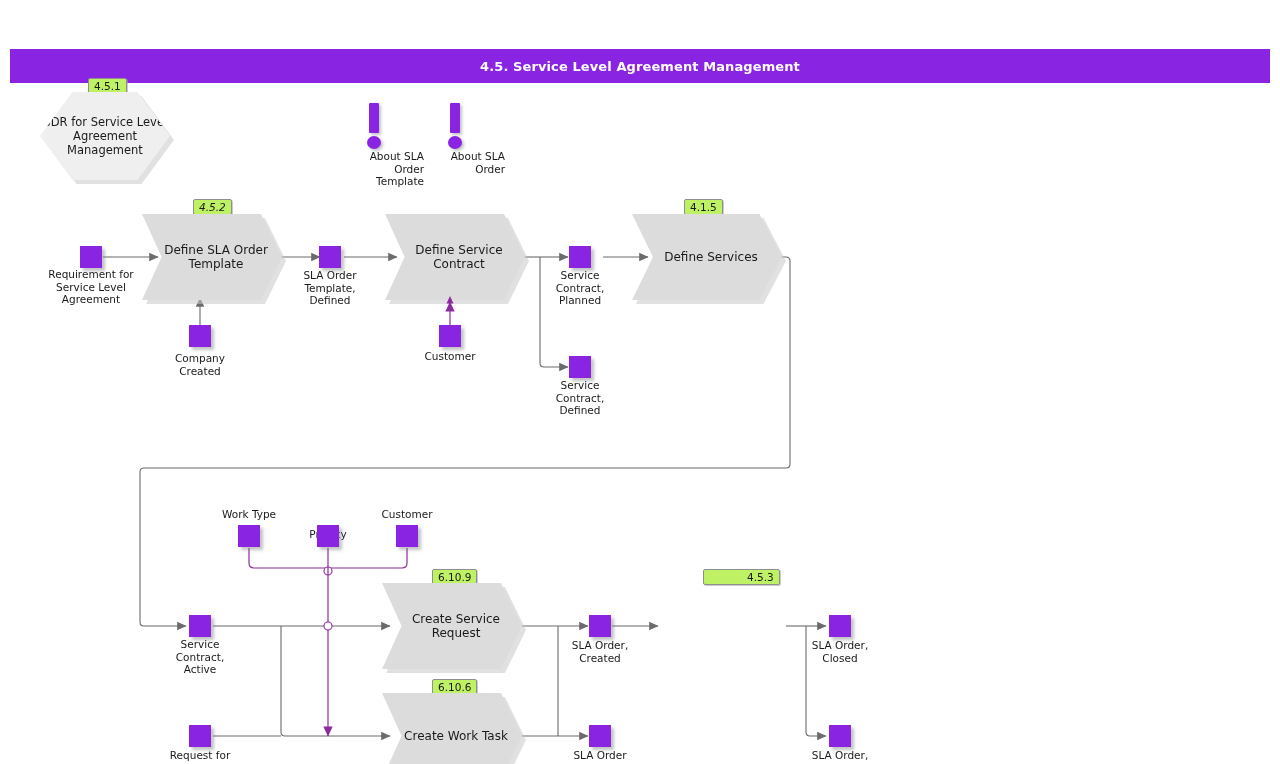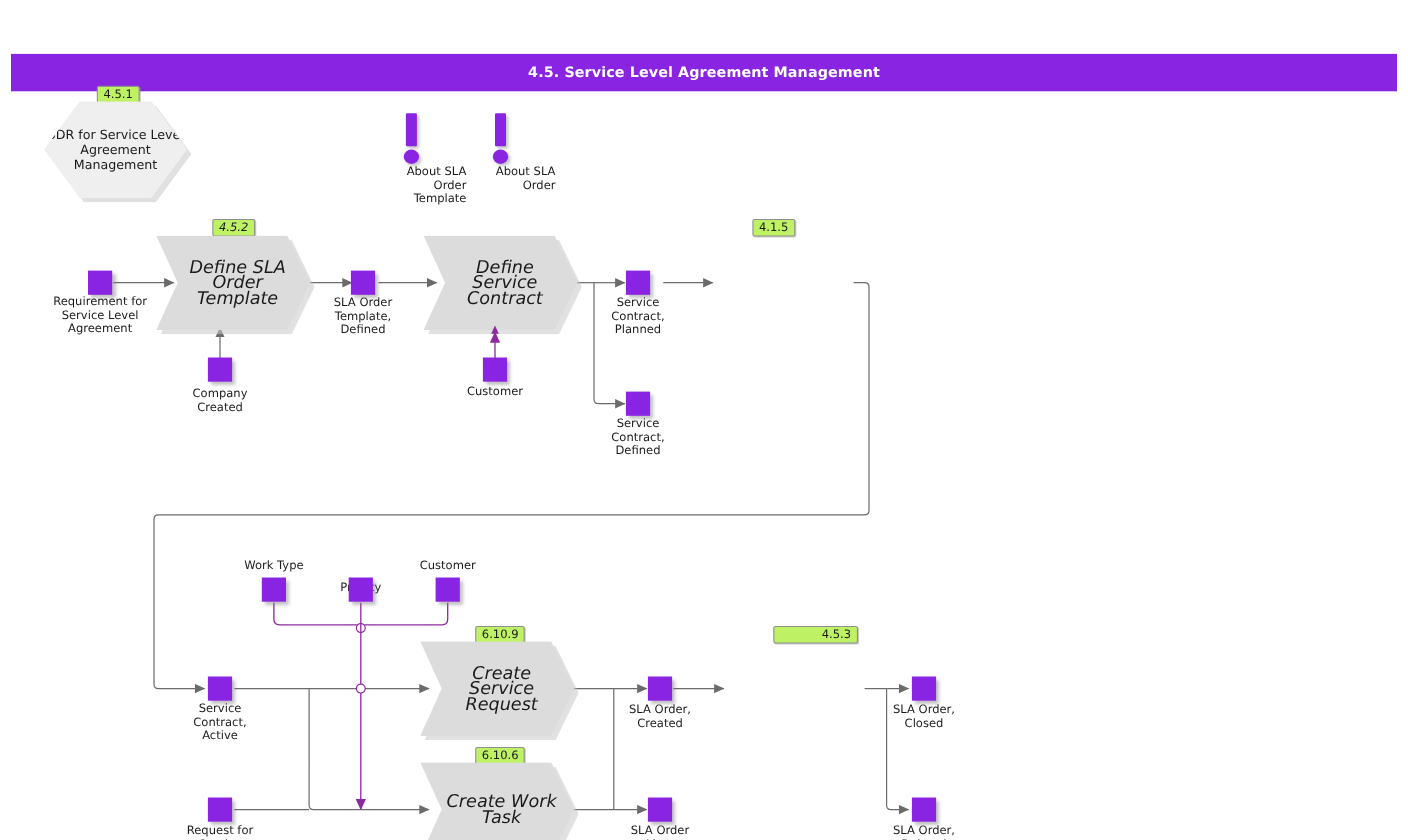--- a/index.html
+++ b/index.html
@@ -33,22 +33,22 @@
     clip-path:polygon(0 0, 85% 0, 100% 50%, 85% 100%, 0 100%, 14% 50%);
     opacity:.55;
   }
   .proc .body{
     position:absolute;left:0;top:0;width:100%;height:100%;
     background:#dcdcdc;
     clip-path:polygon(0 0, 85% 0, 100% 50%, 85% 100%, 0 100%, 14% 50%);
     display:flex;align-items:center;justify-content:center;
   }
   .proc .body span{
-    display:block;text-align:center;color:#1a1a1a;font-size:16px;line-height:14px;
-    padding:0 12px 0 20px;max-width:78%;font-style:italic;
+    display:block;text-align:center;color:#1a1a1a;font-size:12px;line-height:14px;
+    padding:0 12px 0 20px;max-width:78%;
   }
 
   
   .hex{position:absolute;}
   .hex .shadow{
     position:absolute;left:4px;top:4px;width:100%;height:100%;
     background:#c9c9c9;opacity:.55;
     clip-path:polygon(25% 0, 75% 0, 100% 50%, 75% 100%, 25% 100%, 0 50%);
   }
   .hex .body{
@@ -240,20 +240,26 @@
 Planned</div>
 
   <div class="obj" style="left:569px;top:320px;">
       <div class="sq"></div>
     </div>
   <div class="objlabel" style="left:530px;top:343px;width:100px;">Service
 Contract,
 Defined</div>
 
   <div class="tag" style="left:684px;top:163px;">4.1.5</div>
+  <div class="proc" style="left:632px;top:178px;width:150px;height:86px;">
+    <div class="shadow"></div>
+    <div class="body">
+      <span>Define Services</span>
+    </div>
+  </div>
 
   <div class="objlabel" style="left:199px;top:472px;width:100px;">Work Type</div>
   <div class="obj" style="left:238px;top:489px;">
       <div class="sq"></div>
     </div>
 
   <div class="objlabel" style="left:278px;top:492px;width:100px;">Priority</div>
   <div class="obj" style="left:317px;top:489px;">
       <div class="sq"></div>
     </div>

